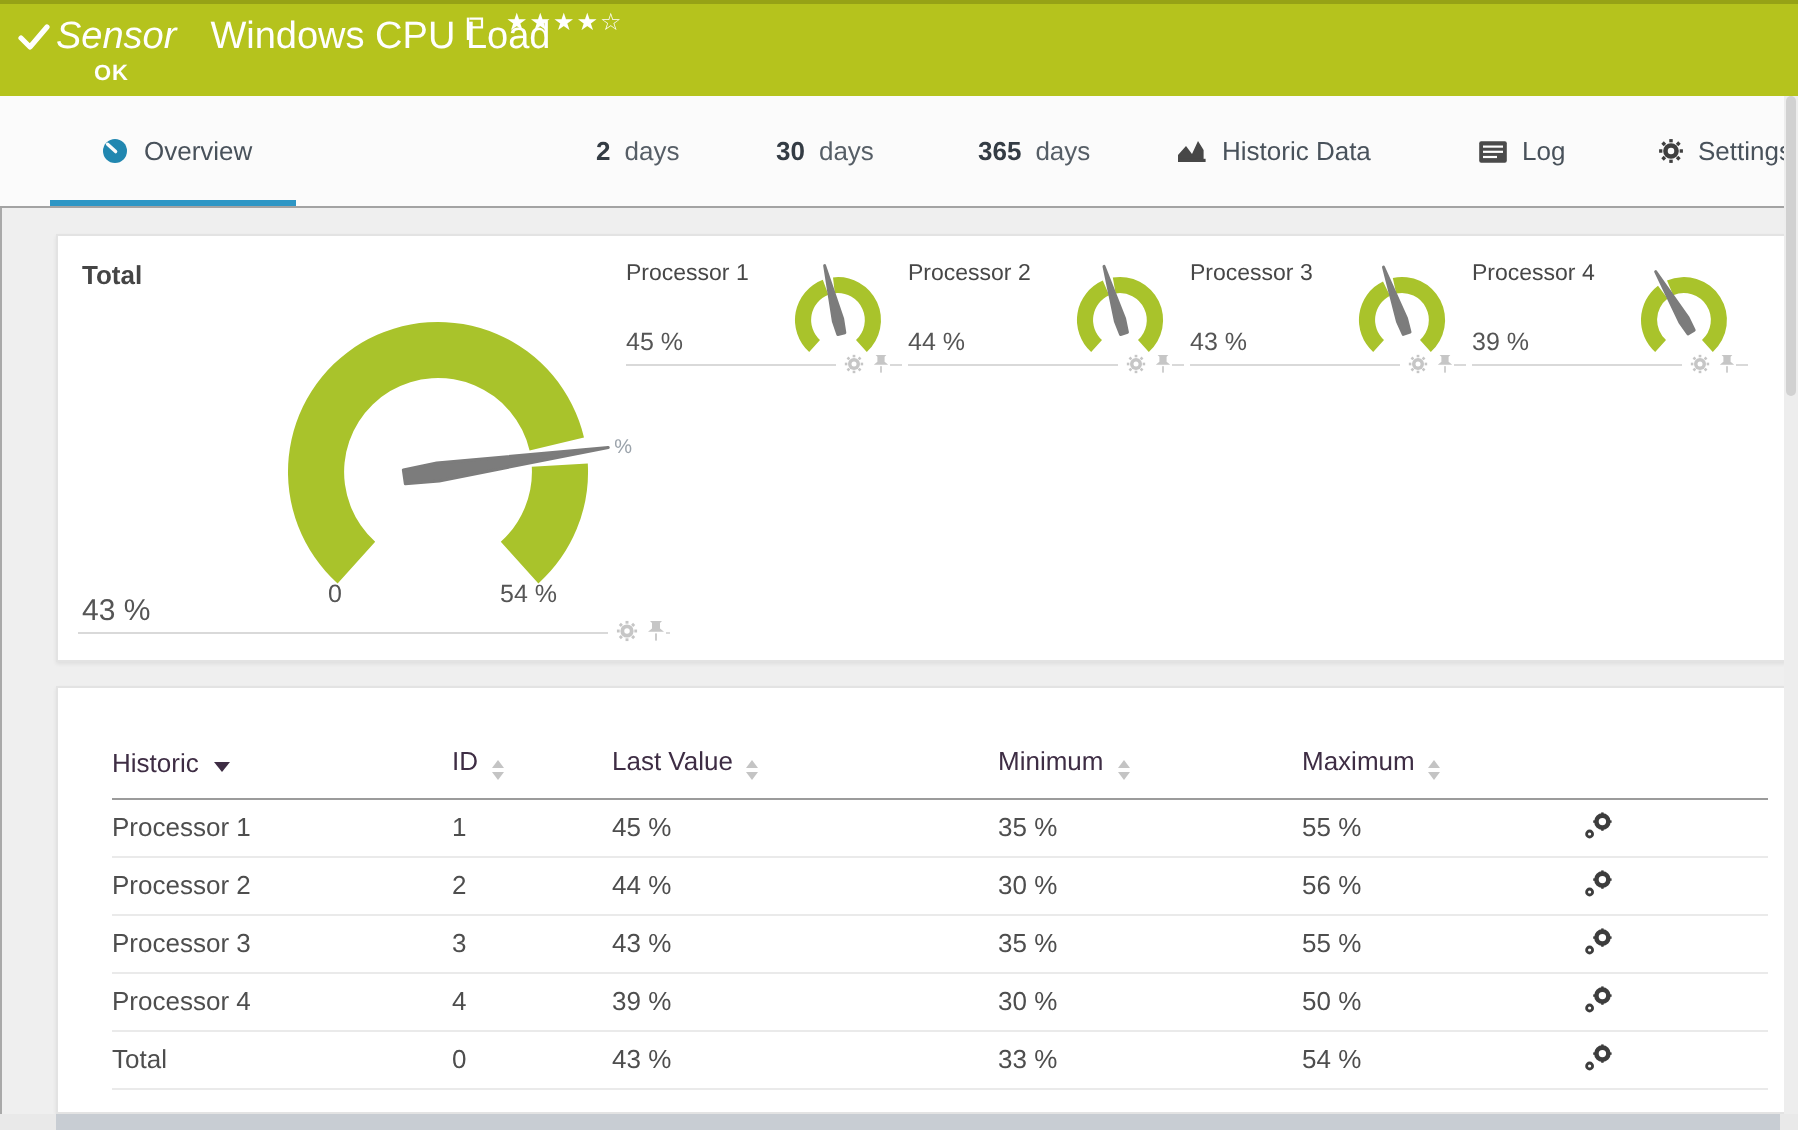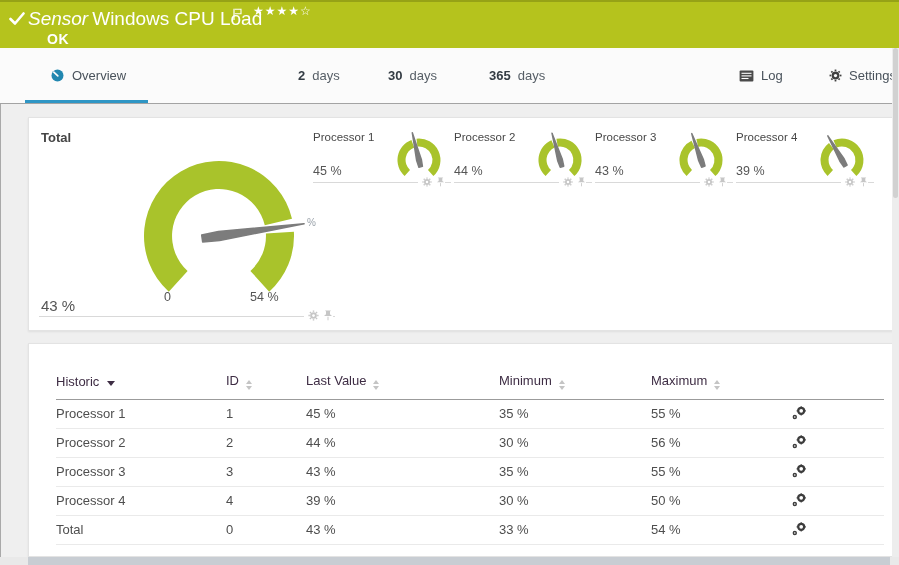--- a/index.html
+++ b/index.html
@@ -5,24 +5,24 @@
   html,body{margin:0;padding:0;background:#d9d9d9;}
   .screen{
     position:relative;width:899px;height:565px;overflow:hidden;
     background:#efefef;font-family:"Liberation Sans","DejaVu Sans",sans-serif;
     box-shadow:inset 0 0 0 1px #a9a9a9;
   }
   
   .topbar{position:absolute;left:0;top:0;width:100%;height:48px;background:var(--header-green,#b5c31d);border-top:2px solid #96a216;box-sizing:border-box;}
   .check-wrap{position:absolute;left:9px;top:10px;}
   .title-line{position:absolute;left:28px;top:6px;font-size:19px;color:#fff;white-space:nowrap;}
-  .title-line i{margin-right:4px;}
+  .title-line i{margin-right:17px;}
   .flag-wrap{position:absolute;left:233px;top:6px;}
   .stars{position:absolute;left:253px;top:2px;color:#fff;font-size:12px;letter-spacing:1px;font-family:"DejaVu Sans",sans-serif;}
-  .status-ok{position:absolute;left:47px;top:29px;color:#fff;font-size:14px;font-weight:bold;letter-spacing:.5px;}
+  .status-ok{position:absolute;left:47px;top:29px;color:#fff;font-size:11px;font-weight:bold;letter-spacing:.5px;}
   
   .tabbar{position:absolute;left:0;top:48px;width:100%;height:56px;background:#fbfbfb;border-bottom:1px solid #a3a3a3;box-sizing:border-box;}
   .tab{position:absolute;top:0;height:100%;display:flex;align-items:center;gap:7px;font-size:13px;color:#49525b;cursor:pointer;white-space:nowrap;}
   .tab b{color:#343c44;font-weight:bold;}
   .tab .days{color:#565e66;}
   .tab-underline{position:absolute;left:25px;bottom:0;width:123px;height:3px;background:var(--active-tab,#2e96c5);}
   
   .panel{position:absolute;background:#fff;border:1px solid #e3e3e3;box-shadow:0 1px 2px rgba(0,0,0,.07);box-sizing:border-box;}
   .gauges-panel{left:28px;top:117px;width:865px;height:214px;}
   .table-panel{left:28px;top:343px;width:865px;height:214px;}
@@ -95,20 +95,29 @@
       <b>2</b>
         <span class="days">days</span>
     </div>
     <div class="tab" style="left:388px">
       <b>30</b>
         <span class="days">days</span>
     </div>
     <div class="tab" style="left:489px">
       <b>365</b>
         <span class="days">days</span>
+    </div>
+    <div class="tab" style="left:588px">
+      <span>
+        <svg width="16" height="13" viewBox="0 0 16 13">
+            <path d="M1 11 V8.5 L5 4 L8 8 L11 1.5 L13.8 6 V11 Z" fill="#474747"></path>
+            <rect x="1" y="10.4" width="13.8" height="1.6" fill="#474747"></rect>
+          </svg>
+      </span>
+      <span>Historic Data</span>
     </div>
     <div class="tab" style="left:739px">
       <span>
         <svg width="15" height="12" viewBox="0 0 15 12">
             <rect x="0.6" y="0.6" width="13.8" height="10.8" rx="1" fill="#4a4a4a"></rect>
             <g stroke="#fff" stroke-width="1.1">
               <line x1="2.5" y1="3.3" x2="12.5" y2="3.3"></line>
               <line x1="2.5" y1="5.9" x2="12.5" y2="5.9"></line>
               <line x1="2.5" y1="8.5" x2="9.5" y2="8.5"></line>
             </g>

